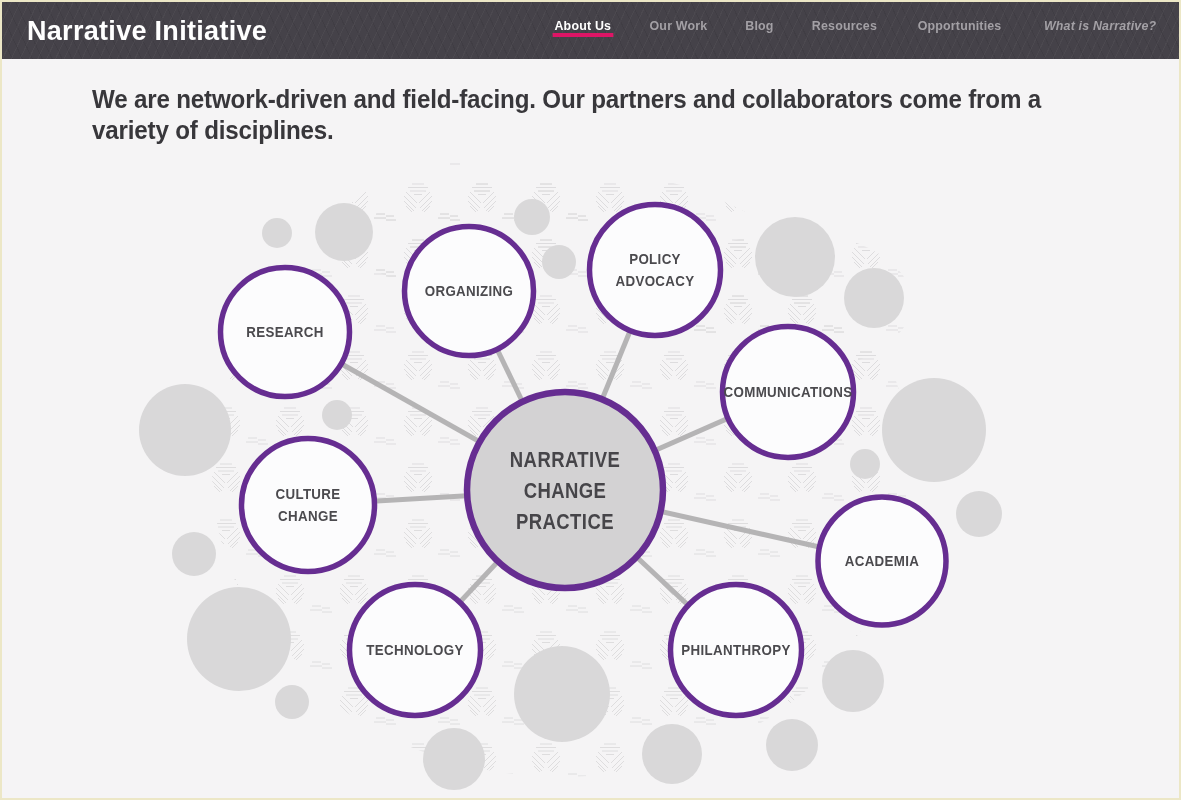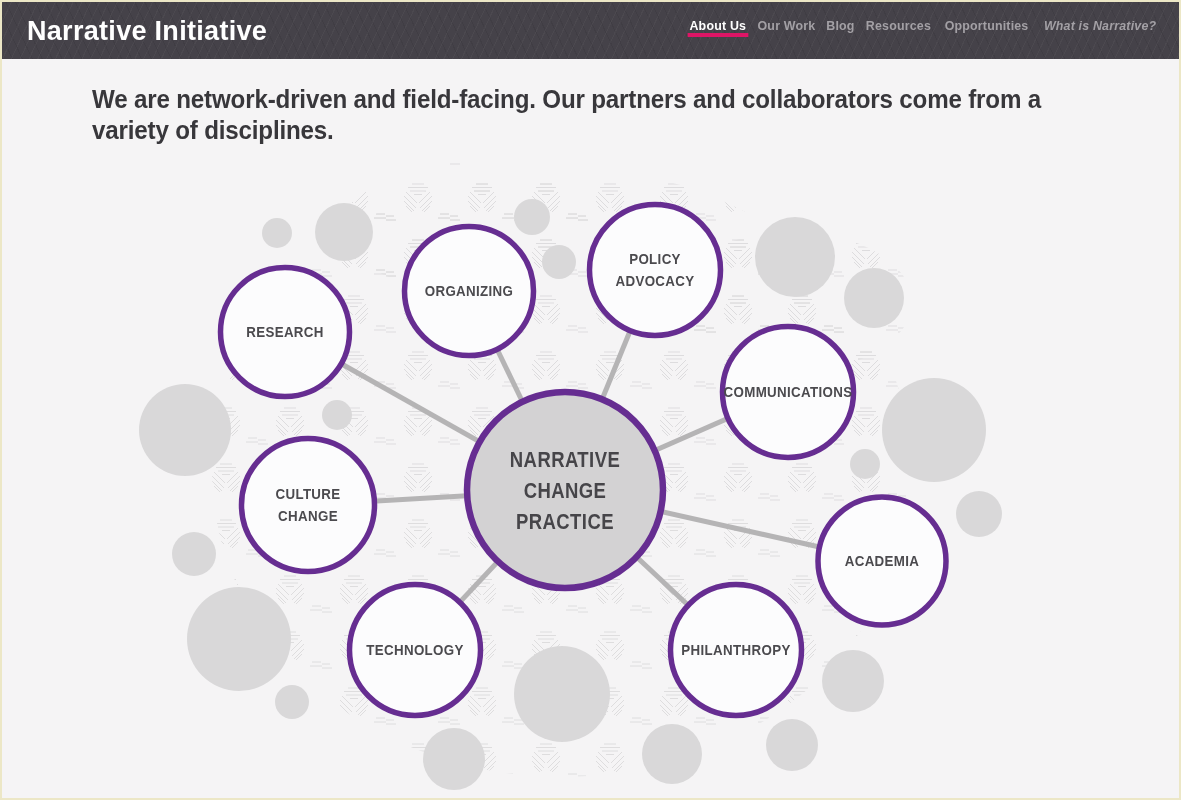--- a/index.html
+++ b/index.html
@@ -17,21 +17,21 @@
       repeating-linear-gradient(65deg, rgba(0,0,0,0.07) 0 1px, rgba(0,0,0,0) 1px 9px);
     padding-left: 48px;
   }
   .logo{
     position:absolute;left:25px;top:50%;transform:translateY(-50%);
     color:#ffffff;font-size:27px;font-weight:bold;letter-spacing:0.3px;
     cursor:pointer;white-space:nowrap;
   }
   .nav{
     position:absolute;right:66px;top:0;height:47px;
-    display:flex;align-items:center;gap:7px;
+    display:flex;align-items:center;gap:34px;
   }
   .nav-item{
     position:relative;display:inline-block;
     font-size:13.5px;font-weight:bold;letter-spacing:0.2px;
     color:#a3a0a5;text-decoration:none;cursor:pointer;
     transform:scaleX(0.92);white-space:nowrap;
   }
   .nav-item.active{color:#ffffff}
   .nav-item.active::after{
     content:"";position:absolute;left:-2px;right:-2px;bottom:-4px;height:4px;

